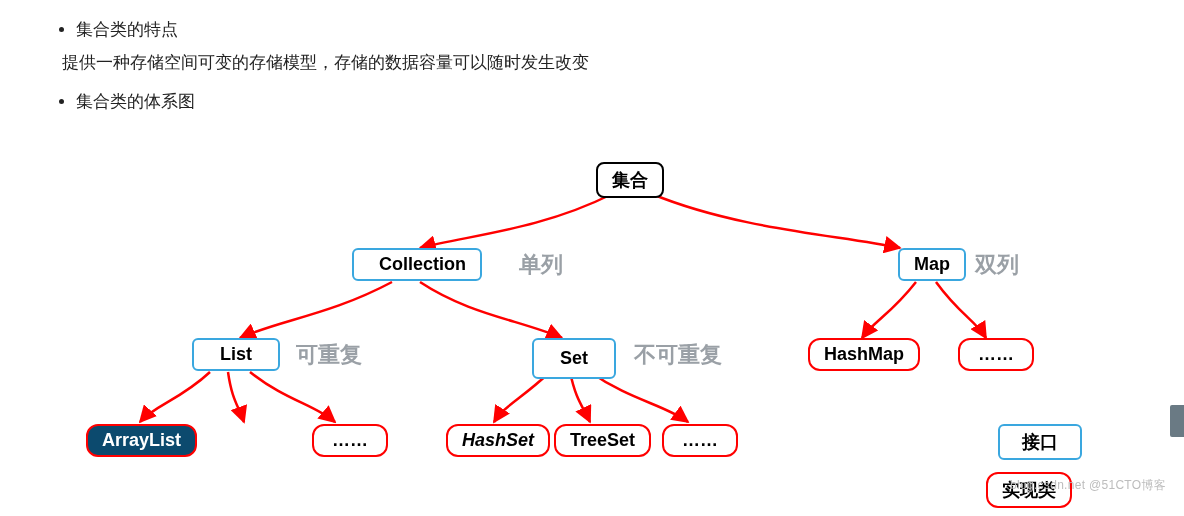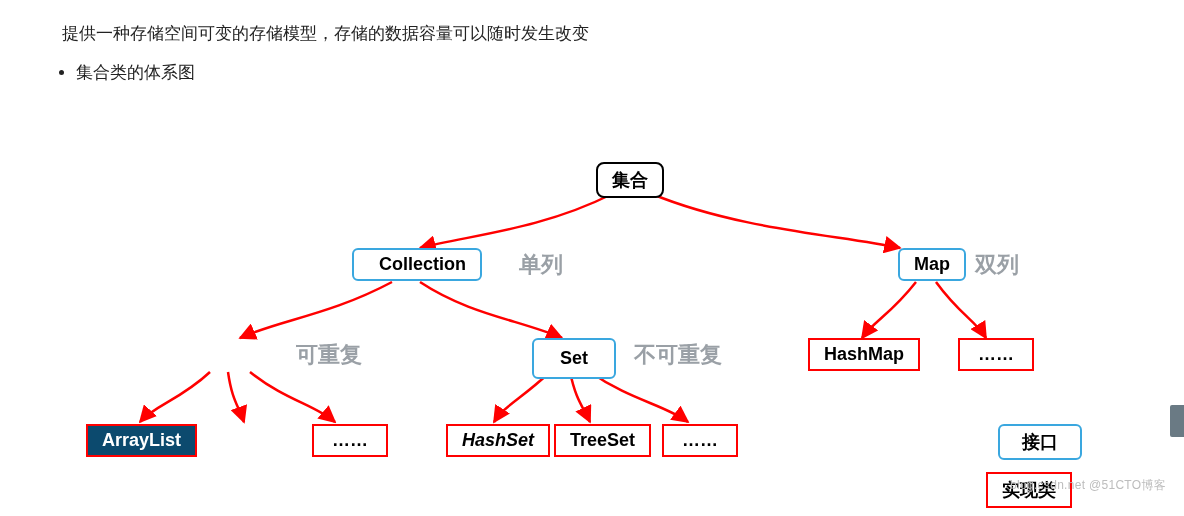--- a/index.html
+++ b/index.html
@@ -33,21 +33,21 @@
     border-radius: 8px;
     padding: 4px 14px;
     font-size: 18px;
     font-weight: 700;
     background: #fff;
     white-space: nowrap;
     text-align: center;
   }
   .root  { border-color: #000; color: #000; }
   .iface { border-color: #3aa7df; color: #000; border-radius: 6px; }
-  .impl  { border-color: #f00; color: #000; border-radius: 0; }
+  .impl  { border-color: #f00; color: #000; border-radius: 12px; }
   .impl.red { background: #0c4a6e; color: #fff; }
   .annot {
     position: absolute;
     font-size: 22px;
     font-weight: 700;
     color: #9aa0a6;
     white-space: nowrap;
   }
   svg.arrows {
     position: absolute;
@@ -71,20 +71,23 @@
     width: 14px;
     height: 32px;
     background: #6a7a84;
     border-radius: 2px 0 0 2px;
   }
 </style>
 </head>
 <body>
 
 <div class="bullets">
+  <ul>
+    <li><span>集合类的特点</span></li>
+  </ul>
   <div class="sub">提供一种存储空间可变的存储模型，存储的数据容量可以随时发生改变</div>
   <ul>
     <li><span>集合类的体系图</span></li>
   </ul>
 </div>
 
 <div class="stage">
 
   <svg class="arrows">
     <defs>
@@ -112,20 +115,21 @@
   </svg>
 
   <div class="node root" style="left:596px; top:22px;">集合</div>
 
   <div class="node iface" style="left:352px; top:108px;padding-left:25px;">Collection</div>
   <div class="annot" style="left:475px; top:110px;margin-left:44px;">单列</div>
 
   <div class="node iface" style="left:898px; top:108px;">Map</div>
   <div class="annot" style="left:975px; top:110px;">双列</div>
 
+  <div class="node iface" style="left:192px; top:198px; padding:4px 26px;">List</div>
   <div class="annot" style="left:296px; top:200px;">可重复</div>
 
   <div class="node iface" style="left:532px; top:198px; padding:8px 26px;">Set</div>
   <div class="annot" style="left:634px; top:200px;">不可重复</div>
 
   <div class="node impl" style="left:808px; top:198px;">HashMap</div>
   <div class="node impl" style="left:958px; top:198px; padding:4px 18px;">……</div>
 
   <div class="node impl red" style="left:86px;  top:284px;">ArrayList</div>
   <div class="node impl" style="left:312px; top:284px; padding:4px 18px;">……</div>

